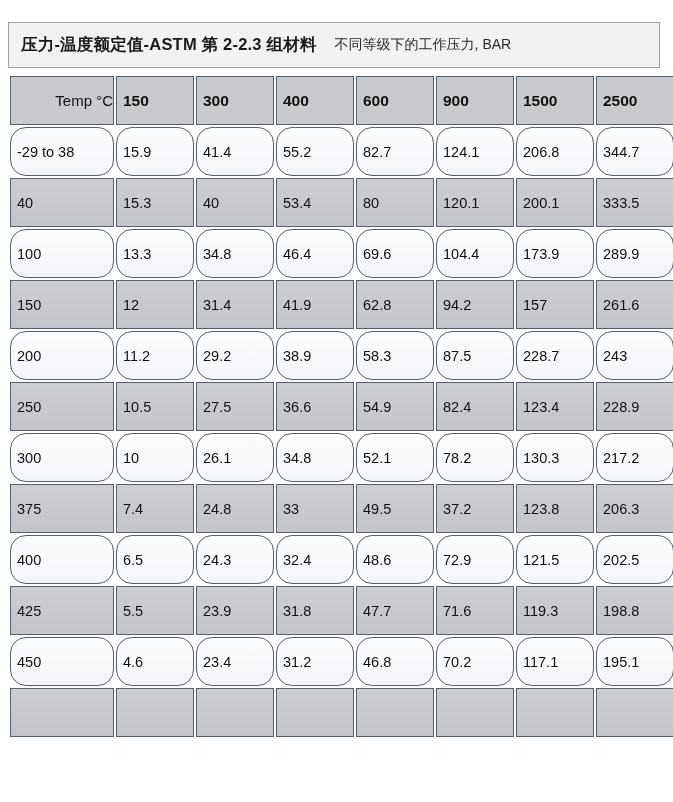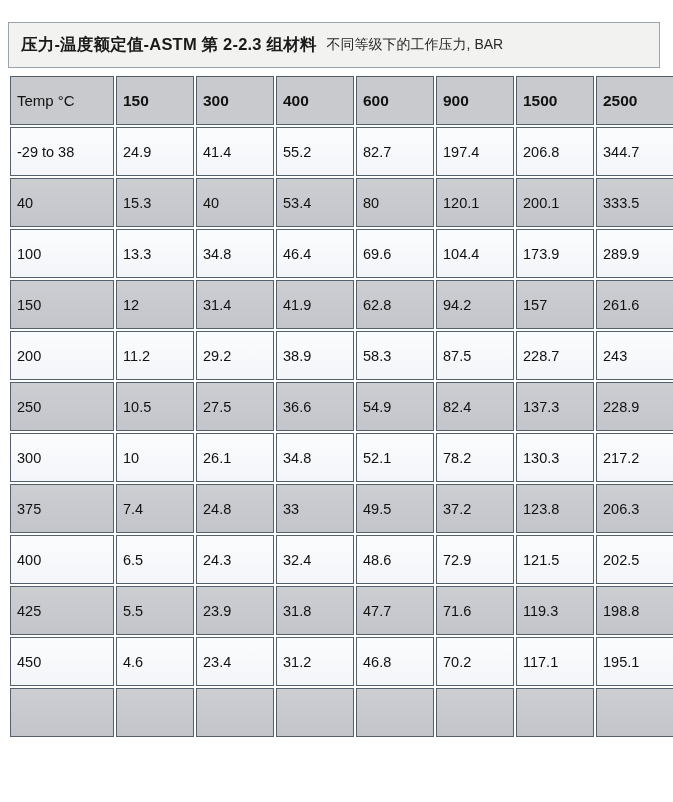--- a/index.html
+++ b/index.html
@@ -39,21 +39,21 @@
   .title-main {
     font-size: 16.5px;
     font-weight: bold;
     color: #1a1a1a;
     letter-spacing: 0.2px;
   }
   .title-sub {
     font-size: 14px;
     font-weight: normal;
     color: #2a2a2a;
-    margin-left: 10px;
+    margin-left: 18px;
   }
 
   
   table.ratings {
     margin-top: 6px;
     border-collapse: separate;
     border-spacing: 2px 2px;
     table-layout: fixed;
     width: 654px;
   }
@@ -77,25 +77,27 @@
 
   
   tr.head td {
     background: #c9cace;
     font-weight: bold;
     font-size: 15.5px;
   }
   tr.head td.temp-head {
     font-weight: normal;
     font-size: 15px;
+    text-align: right;
   }
 
   
   tr.light td {
     background: linear-gradient(180deg, #fbfcfe 0%, #f3f5f8 100%);
+    border-radius: 16px;
   }
   tr.dark td {
     background: linear-gradient(180deg, #cdced2 0%, #c4c5cb 100%);
   }
 </style>
 </head>
 <body>
 
 <div id="sheet">
 
@@ -121,25 +123,25 @@
           <td>150</td>
           <td>300</td>
           <td>400</td>
           <td>600</td>
           <td>900</td>
           <td>1500</td>
           <td>2500</td>
         </tr>
         <tr class="light">
           <td>-29 to 38</td>
-          <td>24.9</td>
+          <td>15.9</td>
           <td>41.4</td>
           <td>55.2</td>
           <td>82.7</td>
-          <td>197.4</td>
+          <td>124.1</td>
           <td>206.8</td>
           <td>344.7</td>
         </tr>
         <tr class="dark">
           <td>40</td>
           <td>15.3</td>
           <td>40</td>
           <td>53.4</td>
           <td>80</td>
           <td>120.1</td>
@@ -176,21 +178,21 @@
           <td>228.7</td>
           <td>243</td>
         </tr>
         <tr class="dark">
           <td>250</td>
           <td>10.5</td>
           <td>27.5</td>
           <td>36.6</td>
           <td>54.9</td>
           <td>82.4</td>
-          <td>137.3</td>
+          <td>123.4</td>
           <td>228.9</td>
         </tr>
         <tr class="light">
           <td>300</td>
           <td>10</td>
           <td>26.1</td>
           <td>34.8</td>
           <td>52.1</td>
           <td>78.2</td>
           <td>130.3</td>

